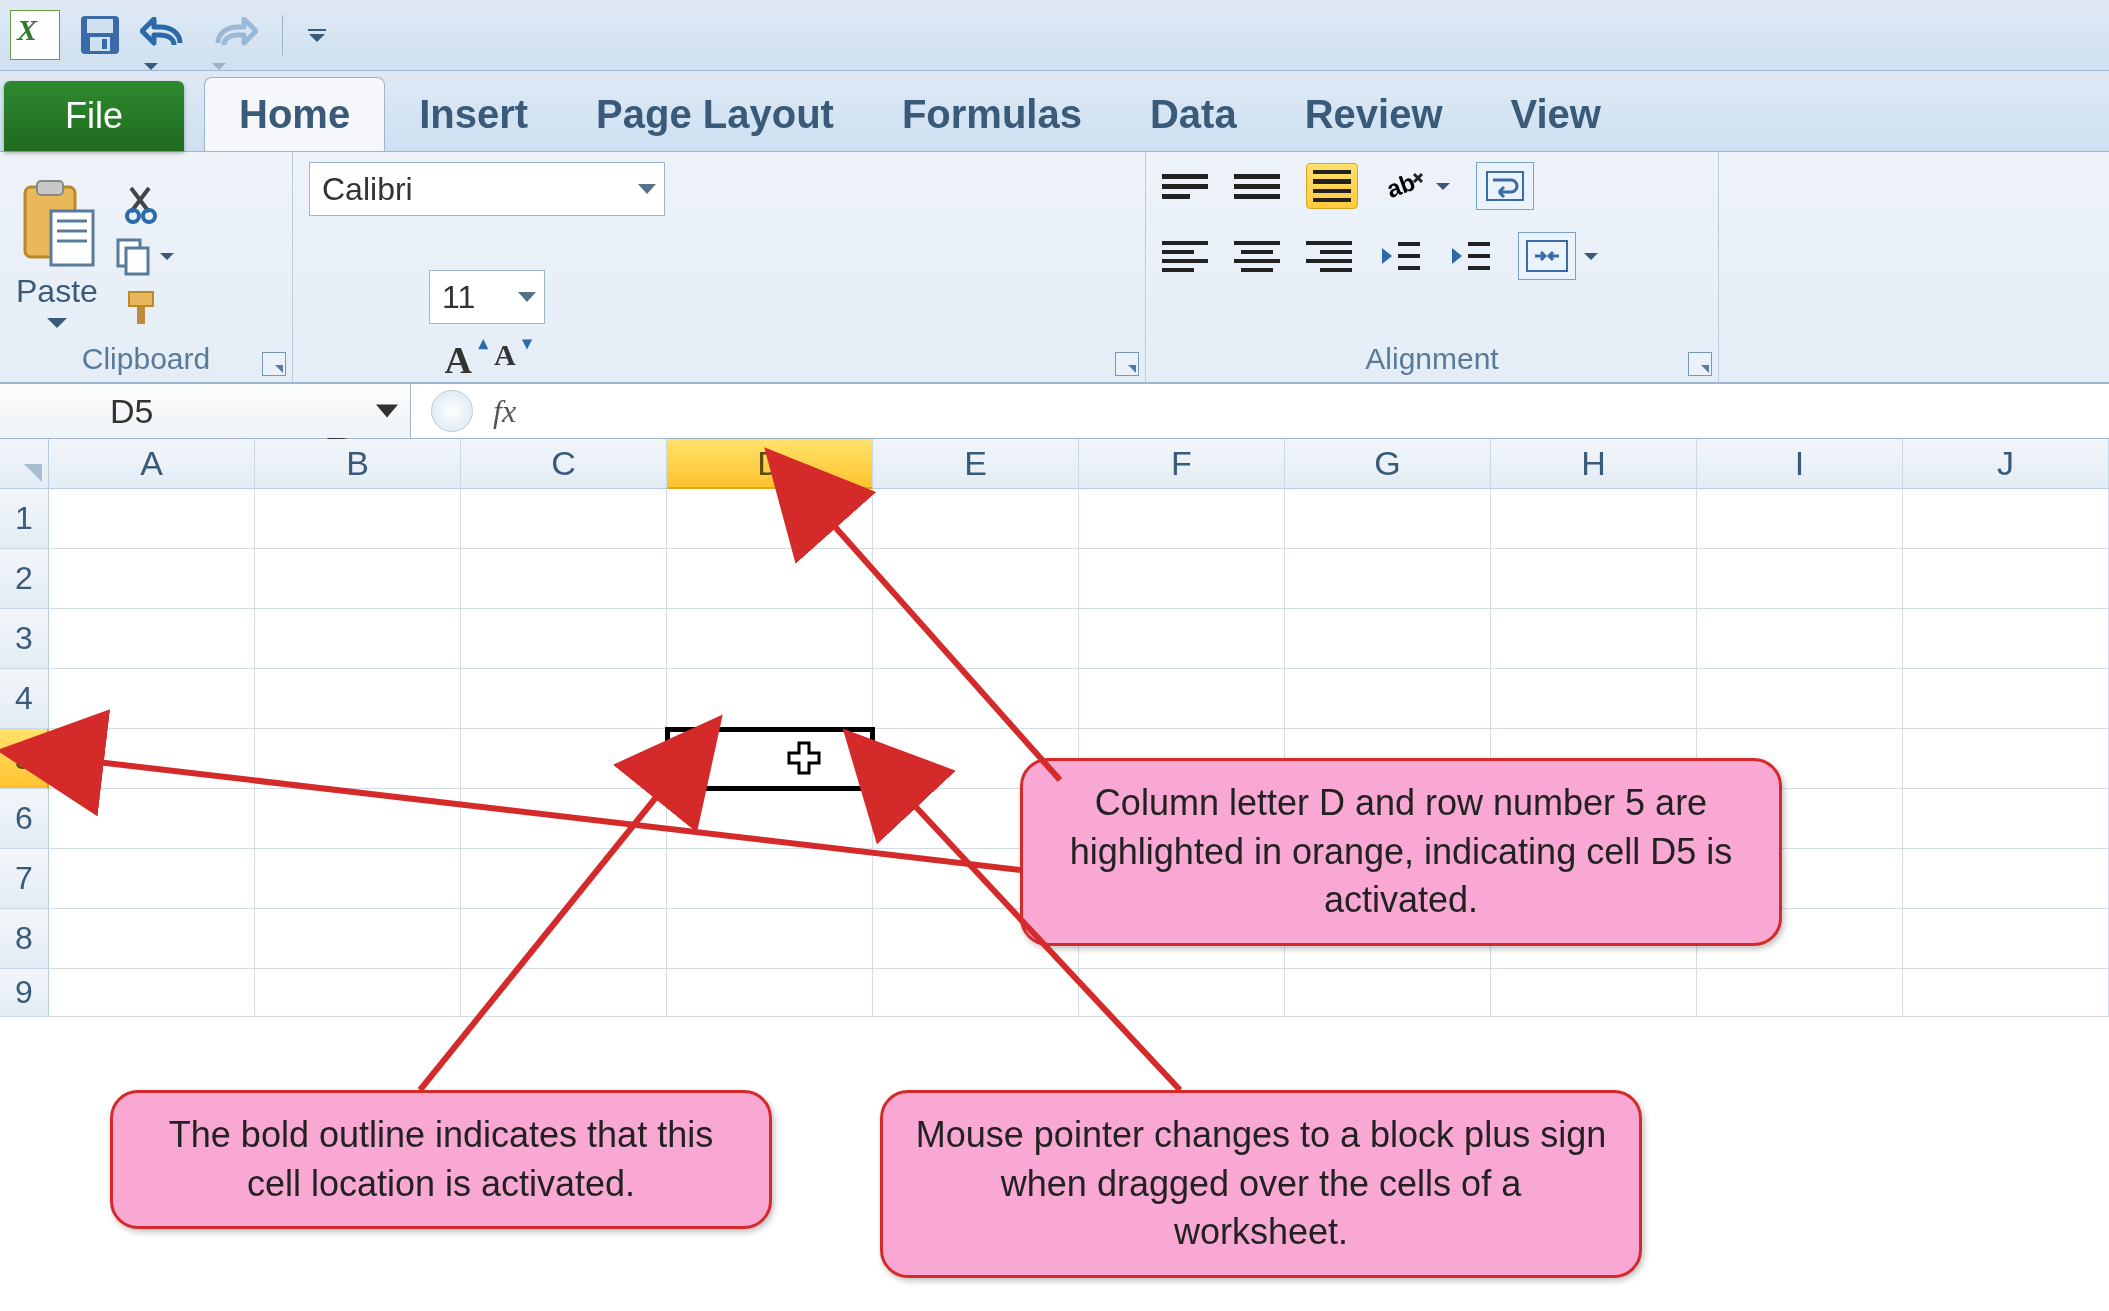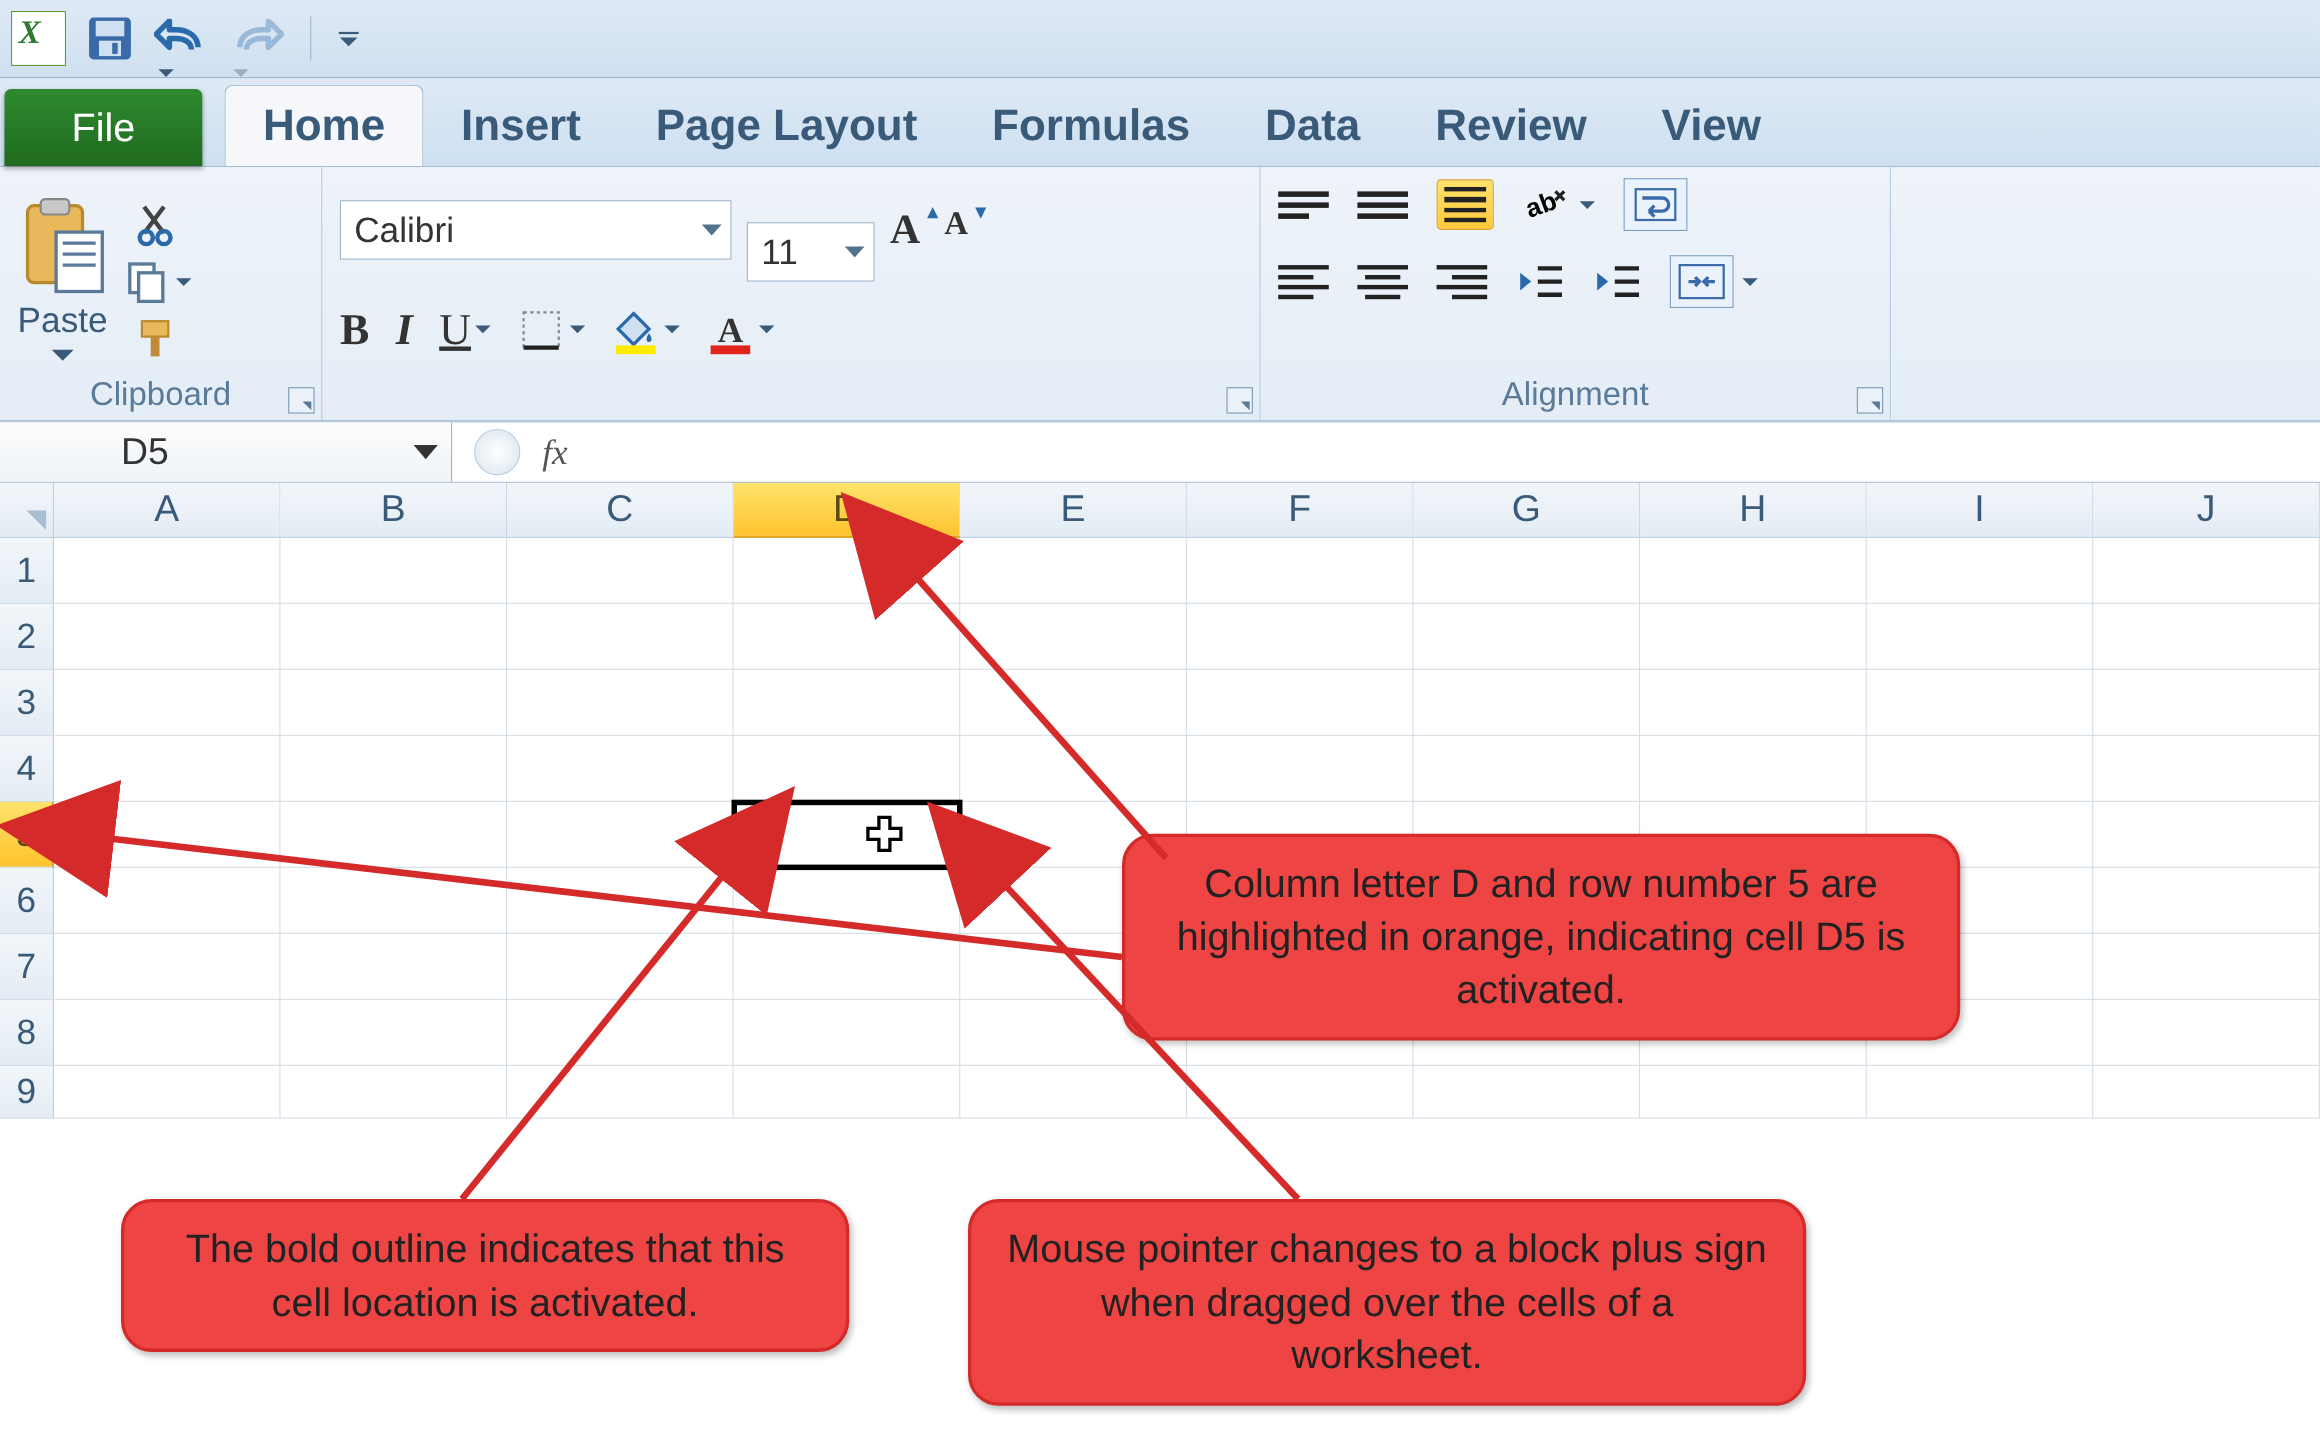--- a/index.html
+++ b/index.html
@@ -42,21 +42,21 @@
   .paste-ico svg{width:80px;height:90px;}
   .paste-lbl{font-size:32px;color:#3a5a7a;}
   .paste-drop{width:0;height:0;border-left:10px solid transparent;border-right:10px solid transparent;border-top:10px solid #3a5a7a;margin-top:2px;}
   .clip-side{display:flex;flex-direction:column;gap:12px;margin-left:14px;align-items:center;}
   .mini-ico{width:44px;height:40px;display:flex;align-items:center;justify-content:center;}
   .mini-ico svg{width:40px;height:40px;}
   .mini-drop{width:0;height:0;border-left:7px solid transparent;border-right:7px solid transparent;border-top:7px solid #3a5a7a;margin-left:4px;display:inline-block;vertical-align:middle;}
 
   
   .font-body{display:flex;flex-direction:column;gap:20px;}
-  .font-row{display:flex;align-items:center;gap:14px;}
+  .font-row{display:flex;align-items:center;gap:14px;flex-direction:column;}
   .combo{height:52px;border:1px solid #9db6ce;background:#fff;display:flex;align-items:center;padding:0 12px;font-size:32px;color:#333;position:relative;}
   .combo .dd{position:absolute;right:8px;top:50%;transform:translateY(-50%);width:0;height:0;border-left:9px solid transparent;border-right:9px solid transparent;border-top:10px solid #55728d;}
   .font-name{width:330px;}
   .font-size{width:90px;margin-top:40px;}
   .grow-shrink{display:flex;gap:8px;}
   .ag{font-family:Georgia,serif;font-size:38px;font-weight:bold;position:relative;padding-right:14px;}
   .ag sup{position:absolute;top:-6px;right:-2px;font-size:18px;color:#2a6aaa;}
   .biu{display:flex;align-items:center;gap:24px;}
   .b{font-family:"Times New Roman",serif;font-weight:bold;font-size:40px;}
   .i{font-family:"Times New Roman",serif;font-style:italic;font-size:40px;font-weight:bold;}
@@ -108,21 +108,21 @@
   .rowhead.hl{background:linear-gradient(#ffe36b,#ffc32e);border-right:2px solid #e0a418;color:#5a4a10;}
   .cell{flex:0 0 205px;border-right:1px solid #d4dde6;border-bottom:1px solid #d4dde6;position:relative;}
   .cell.active{outline:5px solid #000;outline-offset:-3px;}
   .cell.active::after{content:"";position:absolute;right:-4px;bottom:-4px;width:12px;height:12px;background:#000;}
 
   
   .plus-cursor{position:absolute;width:34px;height:34px;}
   .plus-cursor svg{width:34px;height:34px;}
 
   
-  .callout{position:absolute;background:#ef4444;border:3px solid #d52a2a;border-radius:28px;padding:18px 28px;font-size:36px;color:#222;text-align:center;line-height:1.35;box-shadow:2px 3px 6px rgba(0,0,0,.25);}
+  .callout{position:absolute;background:#f9a8d4;border:3px solid #d52a2a;border-radius:28px;padding:18px 28px;font-size:36px;color:#222;text-align:center;line-height:1.35;box-shadow:2px 3px 6px rgba(0,0,0,.25);}
   svg.arrows{position:absolute;left:0;top:0;pointer-events:none;}
 </style>
 </head>
 <body>
 
 <div class="titlebar">
   <div class="qat">
     <div class="app-icon"></div>
     <div class="save-icon">
       <svg viewBox="0 0 44 44">

